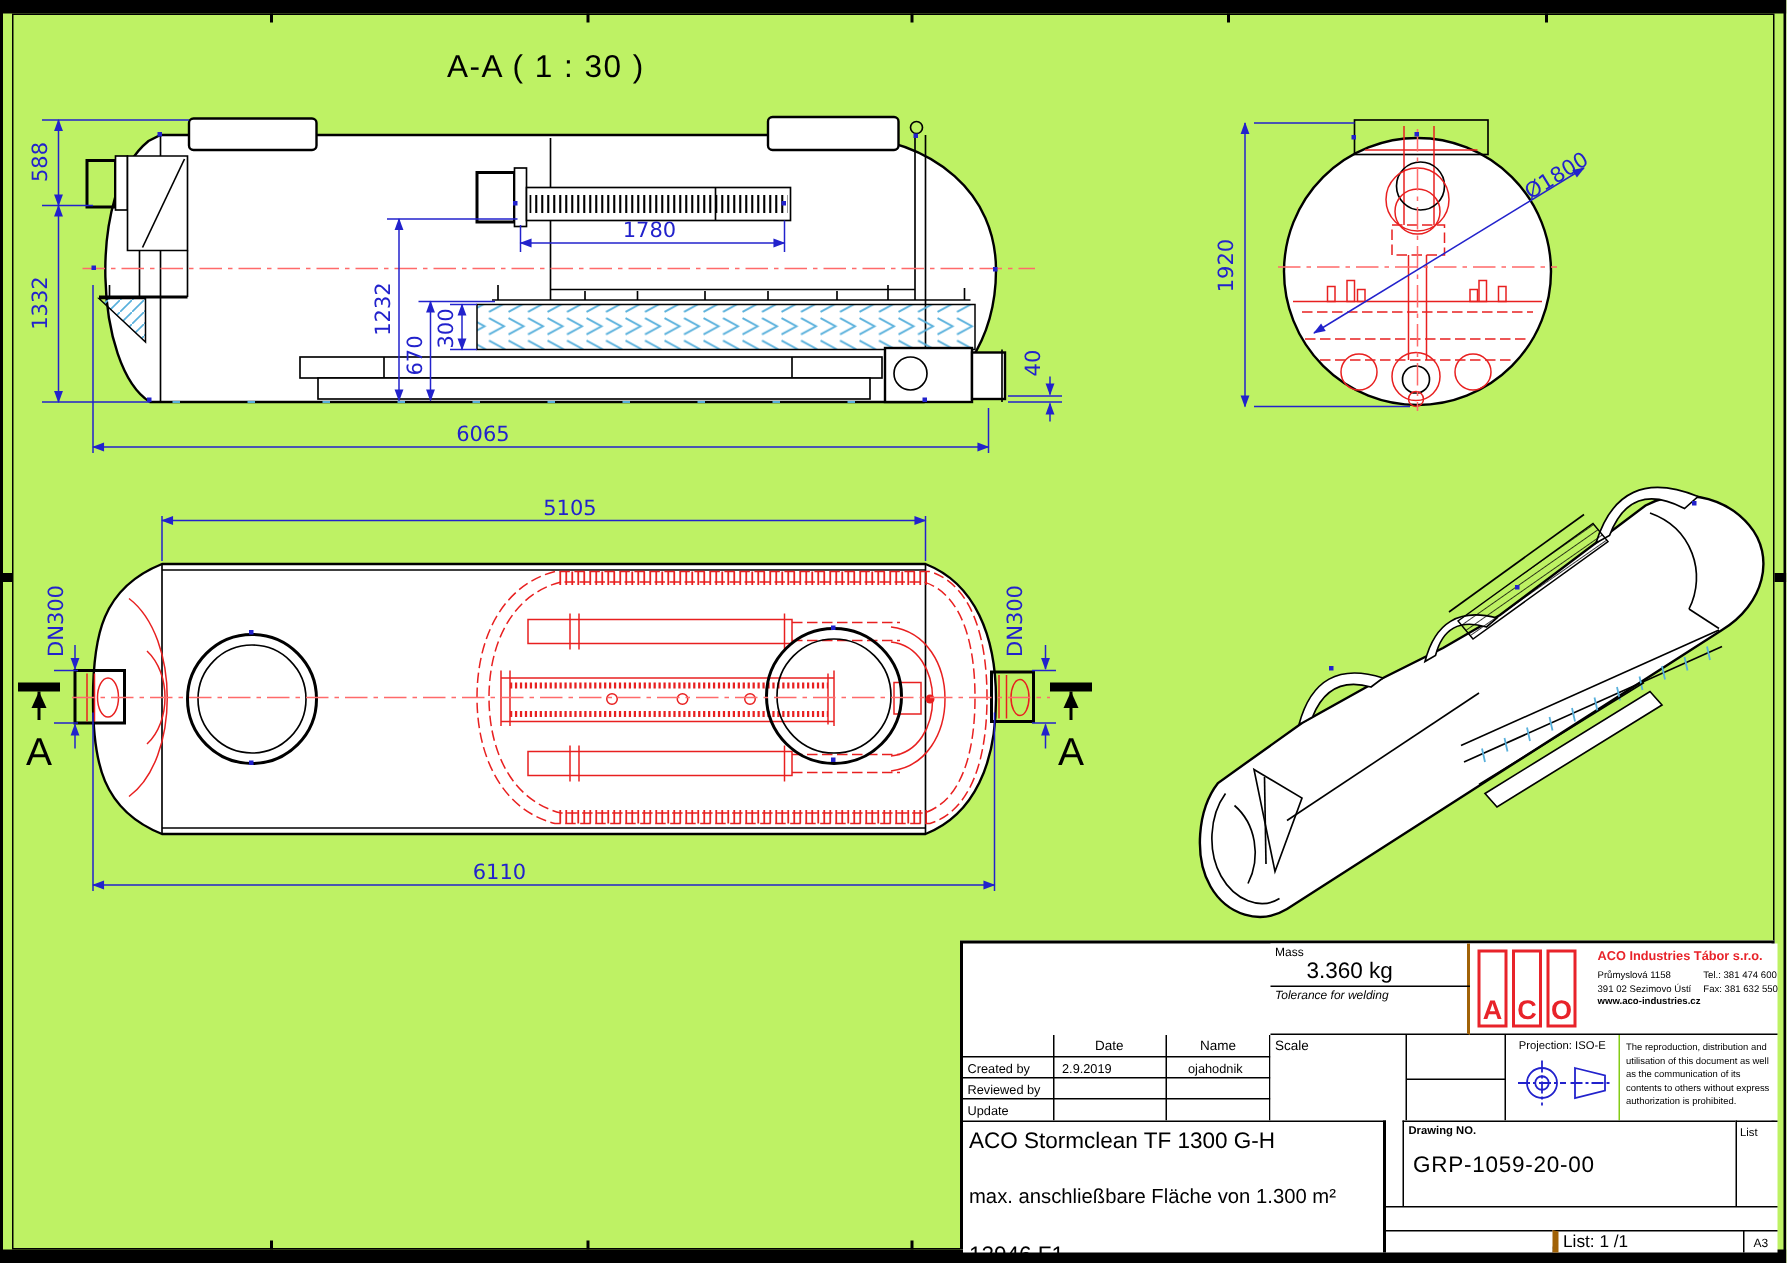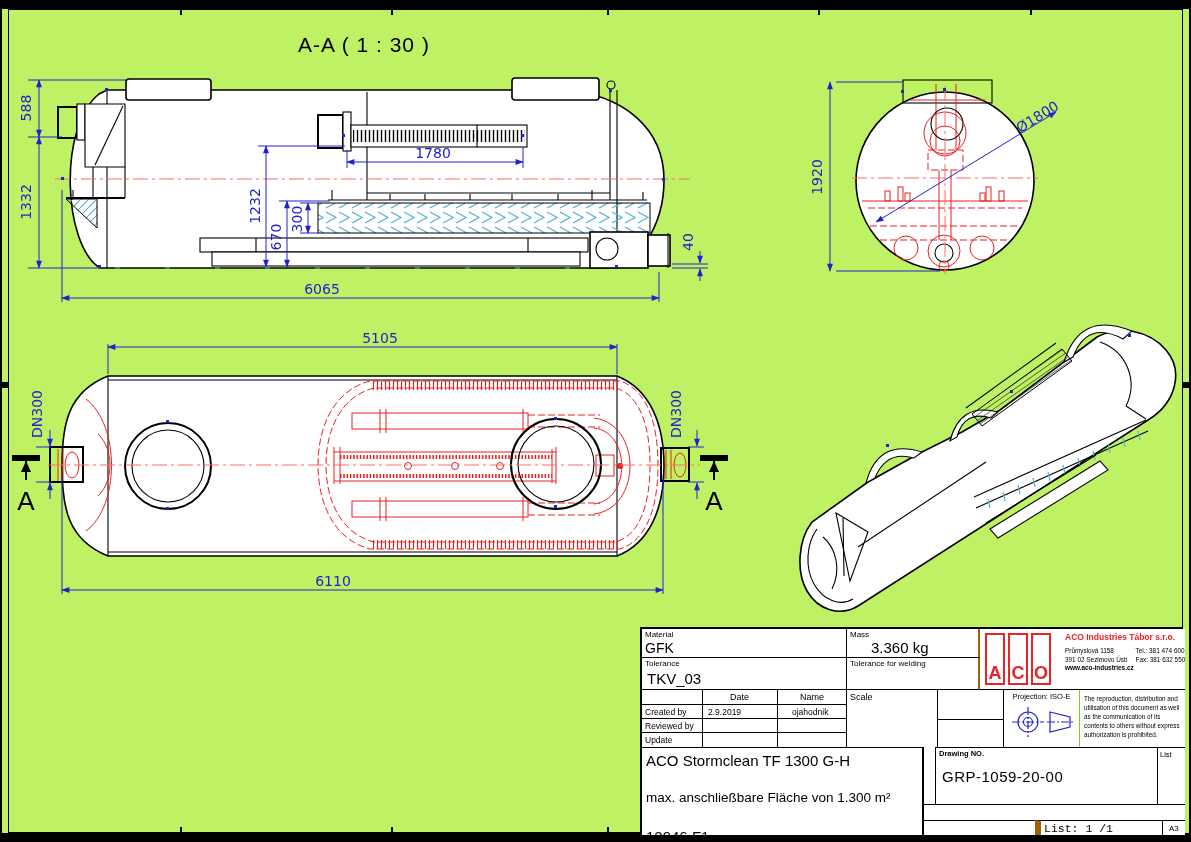--- a/index.html
+++ b/index.html
@@ -349,32 +349,25 @@
       <rect x="554" y="417" width="3" height="3"></rect>
         <rect x="554" y="505" width="3" height="3"></rect>
       <rect x="1128" y="334" width="3" height="3"></rect>
         <rect x="886" y="444" width="3" height="3"></rect>
       <rect x="1010" y="390" width="3" height="3"></rect>
     </g>
   </svg>
 
   <div class="abs" style="left:640px;top:627px;width:543px;height:206px;border:2px solid #000;background:#fff;">
 
-    <div class="tb-cell" style="left:0;top:0;width:205px;height:61px;border-right:1.5px solid #000;border-bottom:1.5px solid #000;">
-      <span class="lbl" style="left:3px;top:1px;">Material</span>
-      <span class="val" style="left:3px;top:11px;font-size:14px;">GFK</span>
-      <div class="abs" style="left:0;top:28px;width:205px;border-top:1px solid #000;"></div>
-      <span class="lbl" style="left:3px;top:30px;">Tolerance</span>
-      <span class="val" style="left:5px;top:41px;font-size:15px;">TKV_03</span>
-    </div>
     <div class="tb-cell" style="left:205px;top:0;width:133px;height:61px;border-right:2px solid #a16207;border-bottom:1.5px solid #000;">
       <span class="lbl" style="left:3px;top:1px;">Mass</span>
       <span class="val" style="left:24px;top:10px;font-size:15px;">3.360 kg</span>
       <div class="abs" style="left:0;top:28px;width:133px;border-top:1px solid #000;"></div>
-      <span class="lbl" style="left:3px;top:30px;">Tolerance for welding</span>
+      <span class="lbl" style="left:3px;top:30px;font-style:italic;">Tolerance for welding</span>
     </div>
     <div class="tb-cell" style="left:338px;top:0;width:205px;height:61px;border-bottom:1.5px solid #000;">
       <div class="logo-box" style="left:5px;top:4px;">
         <div class="logo-rect">
             <span class="logo-letter">A</span>
           </div>
         <div class="logo-rect">
             <span class="logo-letter">C</span>
           </div>
         <div class="logo-rect">
@@ -441,21 +434,21 @@
     </div>
     <div class="tb-cell" style="left:293px;top:118px;width:222px;height:57px;border-top:1.5px solid #000;border-left:1.5px solid #000;">
       <span class="lbl" style="left:3px;top:1px;font-size:7.5px;font-weight:bold;">Drawing NO.</span>
       <span class="val" style="left:6px;top:20px;font-size:15px;letter-spacing:0.5px;">GRP-1059-20-00</span>
     </div>
     <div class="tb-cell" style="left:515px;top:118px;width:28px;height:57px;border-top:1.5px solid #000;border-left:1.5px solid #000;">
       <span class="lbl" style="left:2px;top:2px;font-size:7.5px;">List</span>
     </div>
     <div class="tb-cell" style="left:282px;top:175px;width:261px;height:16px;border-top:1.5px solid #000;"></div>
     <div class="tb-cell" style="left:282px;top:191px;width:111px;height:15px;border-top:1px solid #000;"></div>
-    <div class="tb-cell" style="left:393px;top:191px;width:127px;height:15px;border-top:1px solid #000;border-left:6px solid #a16207;font-family:Liberation Mono, monospace;">
+    <div class="tb-cell" style="left:393px;top:191px;width:127px;height:15px;border-top:1px solid #000;border-left:4px solid #a16207;">
       <span class="val" style="left:3px;top:1px;font-size:11.5px;">List: 1 /1</span>
     </div>
     <div class="tb-cell" style="left:520px;top:191px;width:23px;height:15px;border-top:1px solid #000;border-left:1px solid #000;">
       <span class="val" style="left:6px;top:3px;font-size:8px;">A3</span>
     </div>
   </div>
 
 </div>
 
 </body></html>

